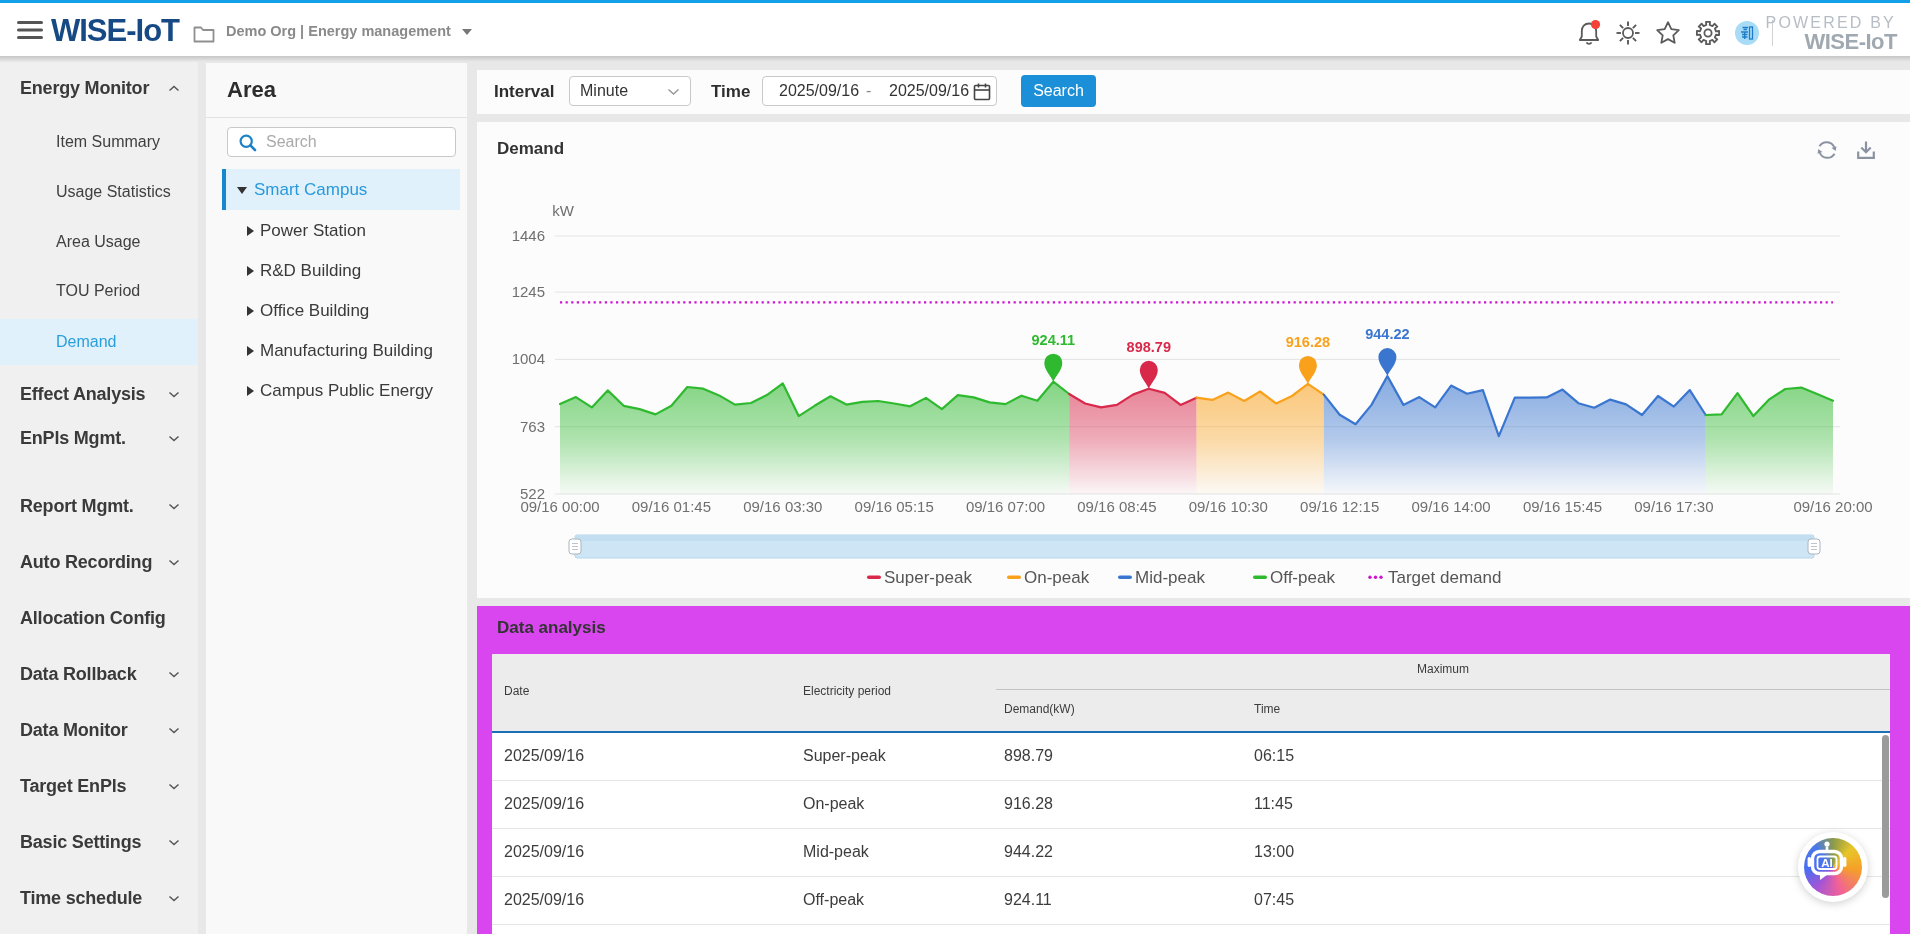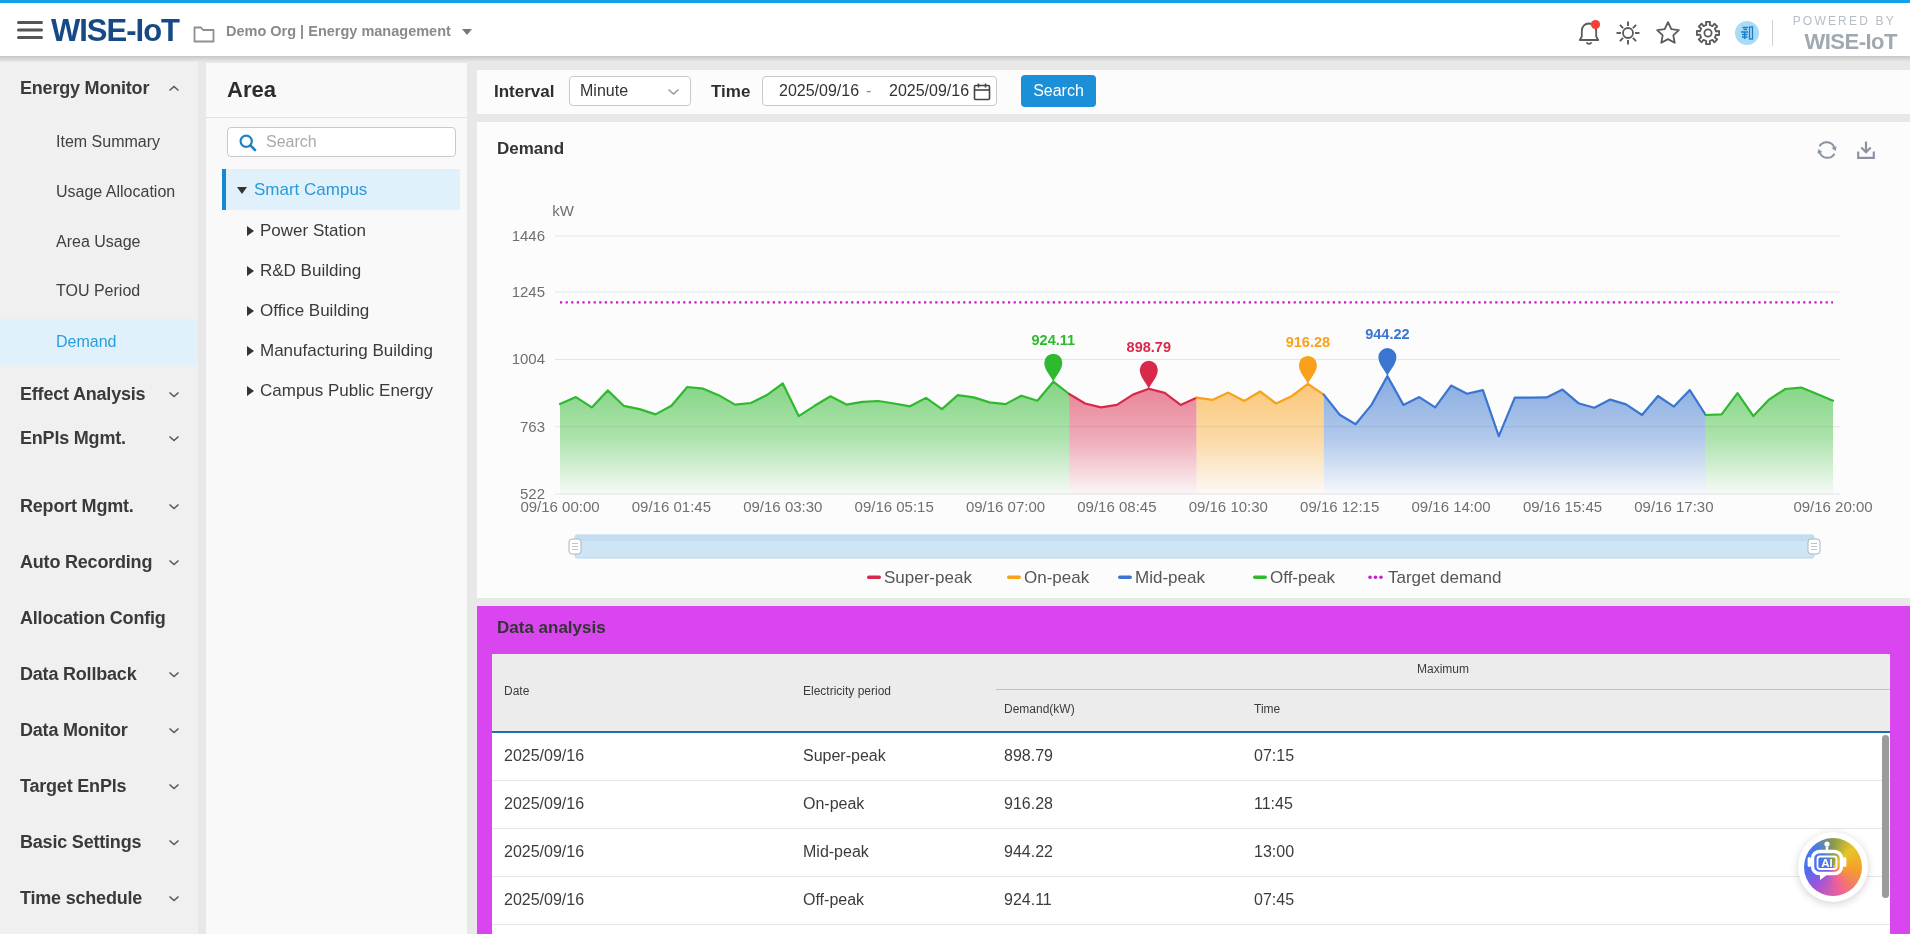--- a/index.html
+++ b/index.html
@@ -92,30 +92,30 @@
     </svg>
     <div style="position:absolute;left:1735px;top:18px;width:24px;height:24px;border-radius:50%;background:#a8dcf6"></div>
 <svg width="14" height="14" viewBox="0 0 14 14" style="position:absolute;left:1740px;top:23px">
 <g stroke="#1c7cc9" stroke-width="1.3" fill="none">
 <path d="M2.5 1.5 L8 1.5 M3.5 3.5 L7 3.5"></path>
 <rect x="9.5" y="1" width="3" height="12"></rect>
 <path d="M1 6 L8 6 M2 8.5 L7.5 8.5 M2 11 L7.5 11 M4.7 6 L4.7 13"></path>
 </g>
     </svg>
   <div style="position:absolute;left:1772px;top:17px;width:1px;height:26px;background:#d2d2d2"></div>
-  <div style="position:absolute;left:1702px;top:11px;width:194px;text-align:right;font-size:12px;color:#b6bdc4;letter-spacing:2.2px;white-space:nowrap">POWERED&nbsp;BY</div>
+  <div style="position:absolute;left:1702px;top:11px;width:194px;text-align:right;font-size:16px;color:#b6bdc4;letter-spacing:2.2px;white-space:nowrap">POWERED&nbsp;BY</div>
   <div style="position:absolute;left:1702px;top:26px;width:195px;text-align:right;font-size:22px;font-weight:bold;color:#a0a9b2;letter-spacing:-0.5px;white-space:nowrap">WISE-IoT</div>
 </div>
 <div class="abs hshadow"></div>
 <div class="abs sidebar">
     <div class="s1" style="top:3px">Energy Monitor<svg width="12" height="7" viewBox="0 0 12 7" style="position:absolute;right:18px;top:50%;margin-top:-3px">
         <polyline points="1.5,5.5 6,1.5 10.5,5.5" fill="none" stroke="#555" stroke-width="1.5"></polyline>
       </svg></div>
     <div class="s2" style="top:57px">Item Summary</div>
-    <div class="s2" style="top:107px">Usage Allocation</div>
+    <div class="s2" style="top:107px">Usage Statistics</div>
     <div class="s2" style="top:157px">Area Usage</div>
     <div class="s2" style="top:206px">TOU Period</div>
     <div class="s2 act" style="top:257px">Demand</div>
     <div class="s1" style="top:309px">Effect Analysis<svg width="12" height="7" viewBox="0 0 12 7" style="position:absolute;right:18px;top:50%;margin-top:-3px">
         <polyline points="1.5,1.5 6,5.5 10.5,1.5" fill="none" stroke="#555" stroke-width="1.5"></polyline>
       </svg></div>
     <div class="s1" style="top:353px">EnPls Mgmt.<svg width="12" height="7" viewBox="0 0 12 7" style="position:absolute;right:18px;top:50%;margin-top:-3px">
         <polyline points="1.5,1.5 6,5.5 10.5,1.5" fill="none" stroke="#555" stroke-width="1.5"></polyline>
       </svg></div>
     <div class="s1" style="top:421px">Report Mgmt.<svg width="12" height="7" viewBox="0 0 12 7" style="position:absolute;right:18px;top:50%;margin-top:-3px">
@@ -316,21 +316,21 @@
     <div style="left:886px;top:8px;width:130px;text-align:center">Maximum</div>
     <div class="theadline"></div>
     <div style="left:512px;top:48px">Demand(kW)</div>
     <div style="left:762px;top:48px">Time</div>
   </div>
   <div class="theadbot"></div>
   <div class="trowd" style="top:127px">
       <span style="left:12px">2025/09/16</span>
       <span style="left:311px">Super-peak</span>
       <span style="left:512px">898.79</span>
-      <span style="left:762px">07:15</span>
+      <span style="left:762px">06:15</span>
     </div>
   <div class="trowd" style="top:175px">
       <span style="left:12px">2025/09/16</span>
       <span style="left:311px">On-peak</span>
       <span style="left:512px">916.28</span>
       <span style="left:762px">11:45</span>
     </div>
   <div class="trowd" style="top:223px">
       <span style="left:12px">2025/09/16</span>
       <span style="left:311px">Mid-peak</span>

